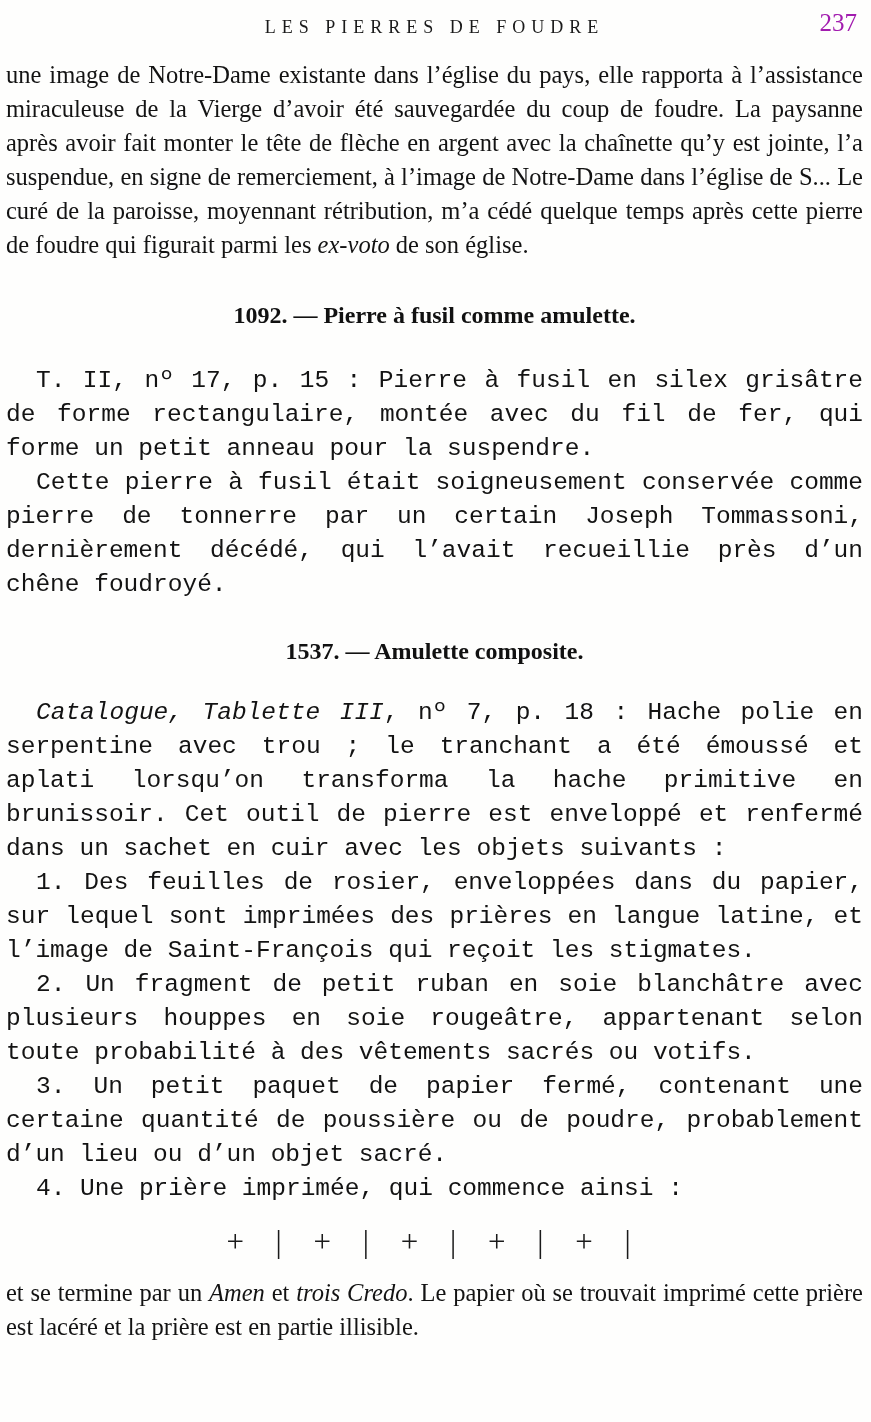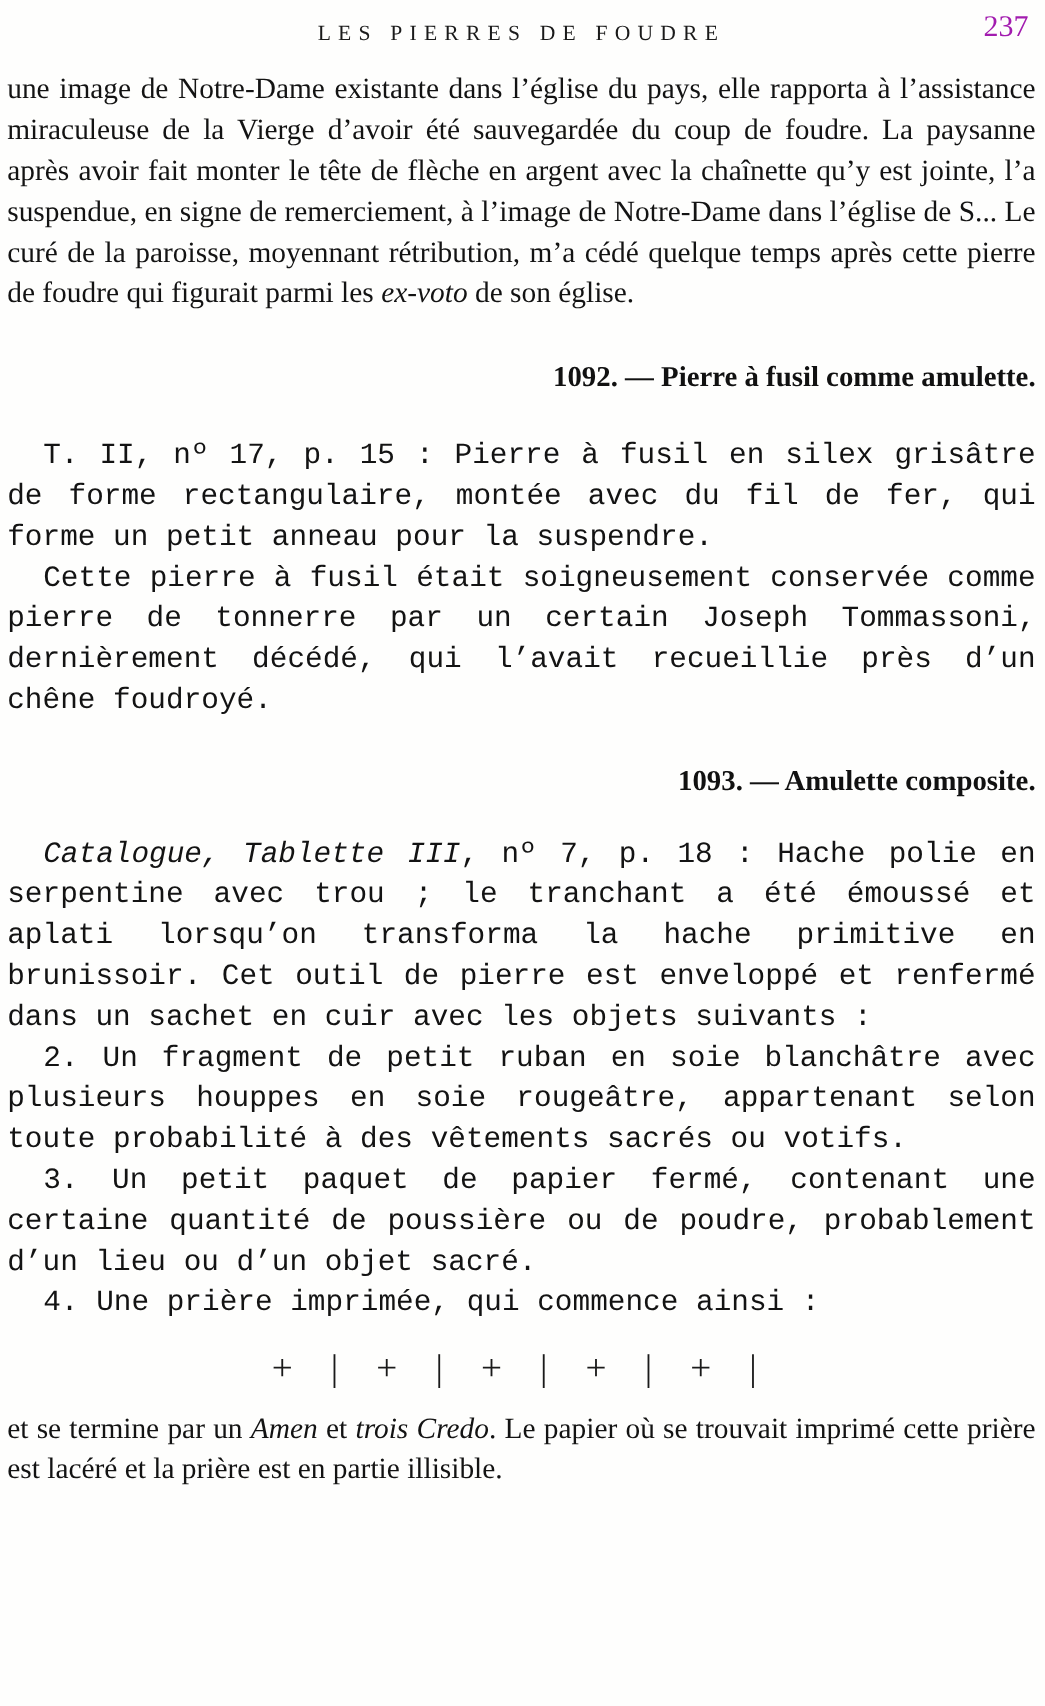--- a/index.html
+++ b/index.html
@@ -38,21 +38,21 @@
     top: -2px;
     font-size: 25px;
     color: #a21caf;
   }
   p.body-para {
     text-align: justify;
     margin: 0;
   }
   p.indent { text-indent: 30px; font-family: Liberation Mono, monospace; }
   .section-heading {
-    text-align: right;
+    text-align: center;
     font-weight: bold;
     font-size: 24px;
     line-height: 30px;
     margin: 38px 0 34px 0;
     color: #111;
   }
   .heading-1093 { margin: 34px 0 30px 0; }
   .symbols-line {
     text-align: center;
     font-size: 31px;
@@ -73,24 +73,25 @@
     <span class="page-number">237</span>
   </div>
 
   <p class="body-para"><span>une image de Notre-Dame existante dans l’église du pays, elle rapporta à l’assistance miraculeuse de la Vierge d’avoir été sauvegardée du coup de foudre. La paysanne après avoir fait monter le tête de flèche en argent avec la chaînette qu’y est jointe, l’a suspendue, en signe de remerciement, à l’image de Notre-Dame dans l’église de S... Le curé de la paroisse, moyennant rétribution, m’a cédé quelque temps après cette pierre de foudre qui figurait parmi les </span><i>ex-voto</i><span> de son église.</span></p>
 
   <h2 class="section-heading">1092. — Pierre à fusil comme amulette.</h2>
 
   <p class="body-para indent">T. II, nº 17, p. 15 : Pierre à fusil en silex grisâtre de forme rectangulaire, montée avec du fil de fer, qui forme un petit anneau pour la suspendre.</p>
   <p class="body-para indent">Cette pierre à fusil était soigneusement conservée comme pierre de tonnerre par un certain Joseph Tommassoni, dernièrement décédé, qui l’avait recueillie près d’un chêne foudroyé.</p>
 
-  <h2 class="section-heading heading-1093">1093. — Amulette composite.</h2>
+  <h2 class="section-heading heading-1093">1537. — Amulette composite.</h2>
 
   <p class="body-para indent"><i>Catalogue, Tablette III</i><span>, nº 7, p. 18 : Hache polie en serpentine avec trou ; le tranchant a été émoussé et aplati lorsqu’on transforma la hache primitive en brunissoir. Cet outil de pierre est enveloppé et renfermé dans un sachet en cuir avec les objets suivants :</span></p>
 
+  <p class="body-para indent">1. Des feuilles de rosier, enveloppées dans du papier, sur lequel sont imprimées des prières en langue latine, et l’image de Saint-François qui reçoit les stigmates.</p>
   <p class="body-para indent">2. Un fragment de petit ruban en soie blanchâtre avec plusieurs houppes en soie rougeâtre, appartenant selon toute probabilité à des vêtements sacrés ou votifs.</p>
   <p class="body-para indent">3. Un petit paquet de papier fermé, contenant une certaine quantité de poussière ou de poudre, probablement d’un lieu ou d’un objet sacré.</p>
   <p class="body-para indent">4. Une prière imprimée, qui commence ainsi :</p>
 
   <div class="symbols-line">+ | + | + | + | + |</div>
 
   <p class="body-para"><span>et se termine par un </span><i>Amen</i><span> et </span><i>trois Credo</i><span>. Le papier où se trouvait imprimé cette prière est lacéré et la prière est en partie illisible.</span></p>
 
 </div>
 

